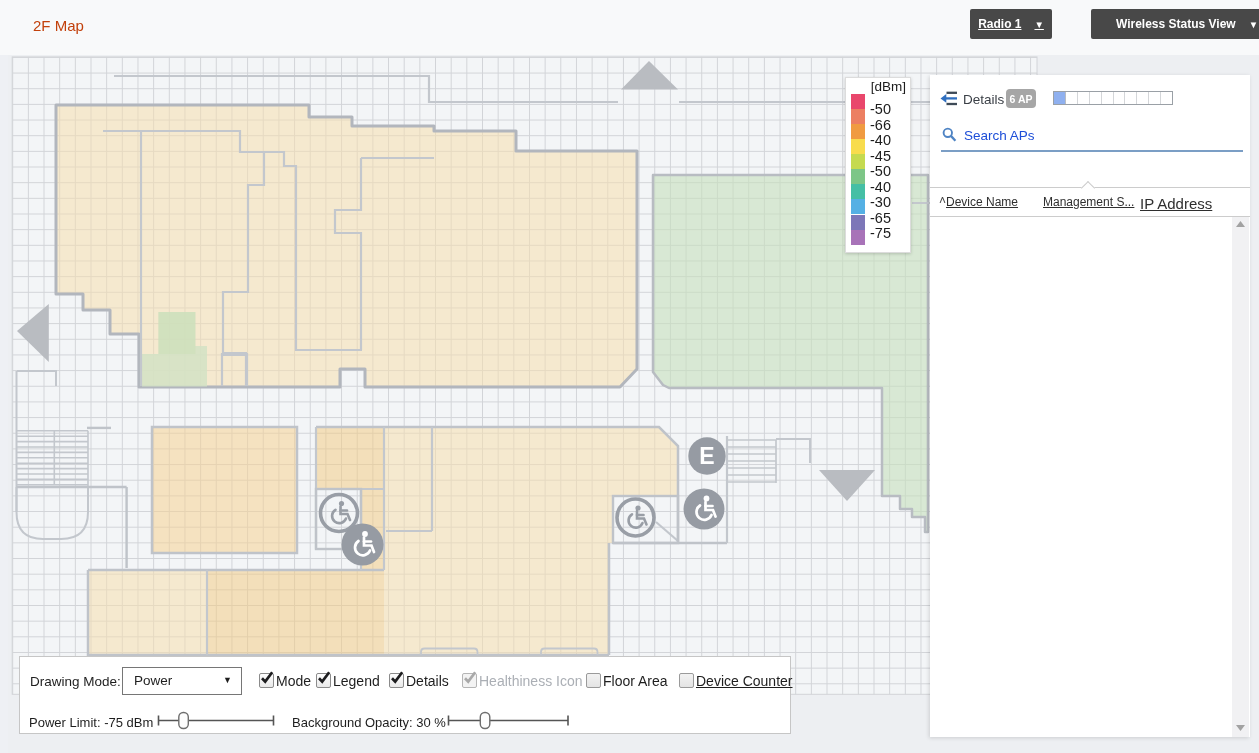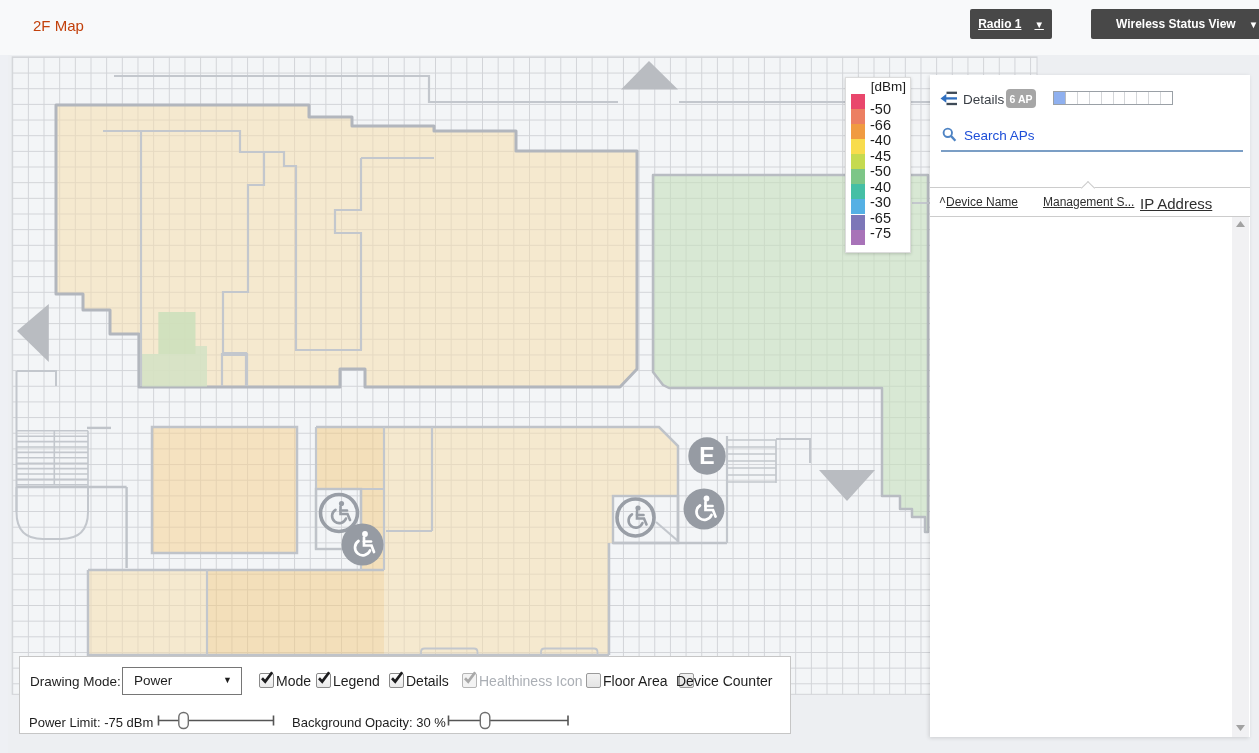--- a/index.html
+++ b/index.html
@@ -306,21 +306,21 @@
         <svg class="ckv" viewBox="0 0 16 16">
           <path d="M3,8.3 L6.2,11.6 L13.2,2.3" fill="none" stroke="#a9a9a9" stroke-width="2.7"></path>
         </svg>
       </div>
   <div class="cklab" style="left:459px;color:#abafb5;">Healthiness Icon</div>
 
   <div class="ck" style="left:565.5px;background:linear-gradient(#f2f2f2,#e4e4e4);border-color:#9a9a9a;"></div>
   <div class="cklab" style="left:583px;">Floor Area</div>
 
   <div class="ck" style="left:658.5px;background:linear-gradient(#f2f2f2,#e4e4e4);border-color:#9a9a9a;"></div>
-  <div class="cklab" style="left:656px;">Device Counter</div>
+  <div class="cklab" style="left:676px;text-decoration:underline;">Device Counter</div>
 
   <div class="abs" style="left:9px;top:57.5px;font-size:13px;color:#1e1e1e;">Power Limit: -75 dBm</div>
 
   <div class="abs" style="left:272px;top:57.5px;font-size:13px;color:#1e1e1e;">Background Opacity: 30 %</div>
 
   <svg class="abs" style="left:0;top:0;" width="770" height="76" viewBox="0 0 770 76">
     <g stroke="#555" stroke-width="1.6" fill="none">
       <path d="M138.5,63.5 H253.5"></path>
       <path d="M138.5,58.5 V68.5 M253.5,58.5 V68.5"></path>
       <path d="M428.5,63.5 H548"></path>

